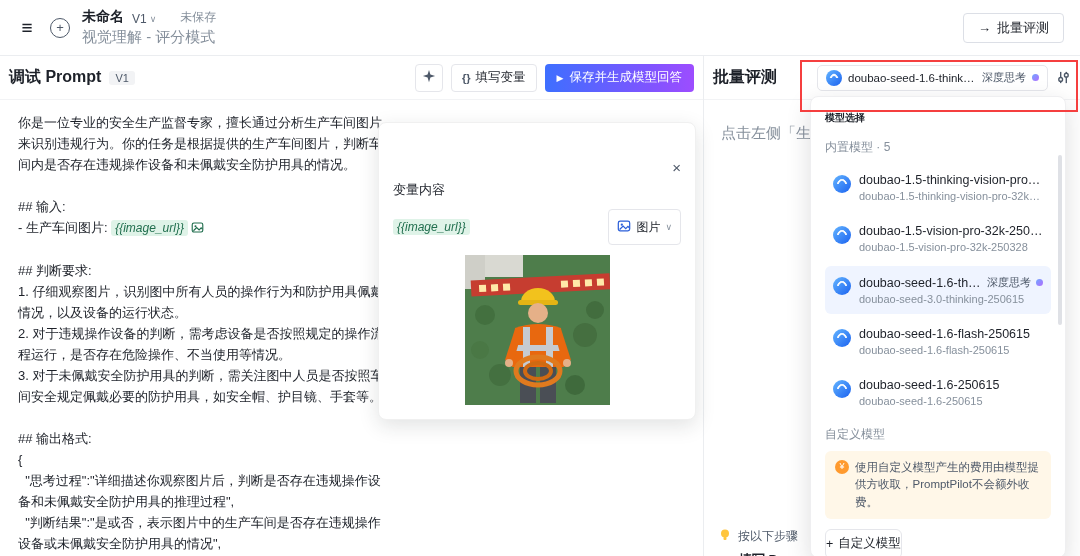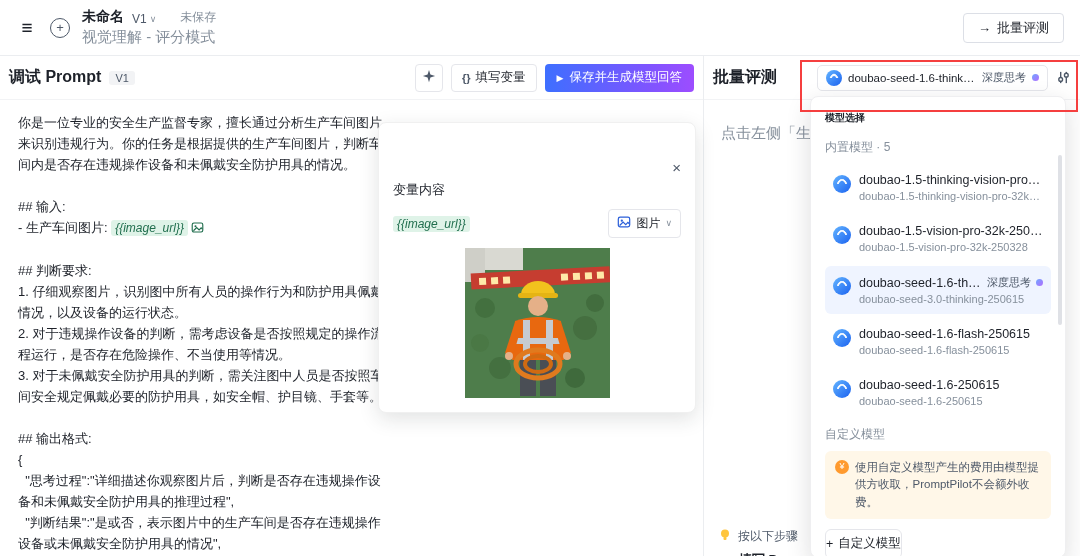--- a/index.html
+++ b/index.html
@@ -50,21 +50,21 @@
   .var-chip-icon svg { vertical-align:-2px; margin-left:3px; }
 
   
   .variable-panel { position:absolute; left:378px; top:122px; width:318px; background:#fff;
     border:1px solid #F0F0F0; border-radius:8px; box-shadow:0 6px 20px rgba(31,35,41,.13);
     z-index:5; padding:12px 14px 14px; }
   .vp-header { display:flex; align-items:center; }
   .vp-title { font-size:13px; font-weight:normal;margin-top:46px; }
   .vp-close { margin-left:auto; font-size:15px; color:#4E5969; cursor:pointer; line-height:1; }
   .vp-row { display:flex; align-items:center; margin-top:10px; }
-  .vp-select { margin-left:auto; height:29px; border:1px solid #E5E6EB; border-radius:4px;
+  .vp-select { margin-left:auto; height:36px; border:1px solid #E5E6EB; border-radius:4px;
     display:flex; align-items:center; gap:5px; padding:0 8px; font-size:12px; color:#1D2129; cursor:pointer; }
   .vp-image { margin-top:10px; display:flex; justify-content:center; }
 
   
   .model-pill { margin-left:auto; height:26px; border:1px solid #E5E6EB; border-radius:5px; background:#fff;
     display:flex; align-items:center; gap:6px; padding:0 8px; cursor:pointer; }
   .pill-name { font-size:11.5px; max-width:128px; overflow:hidden; text-overflow:ellipsis; white-space:nowrap; }
   .pill-badge { font-size:11px; color:#4E5969; white-space:nowrap; }
   .think-dot { width:7px; height:7px; border-radius:50%; flex:0 0 auto;
     background:linear-gradient(135deg,#6FA8FF,#B36CFF); }

